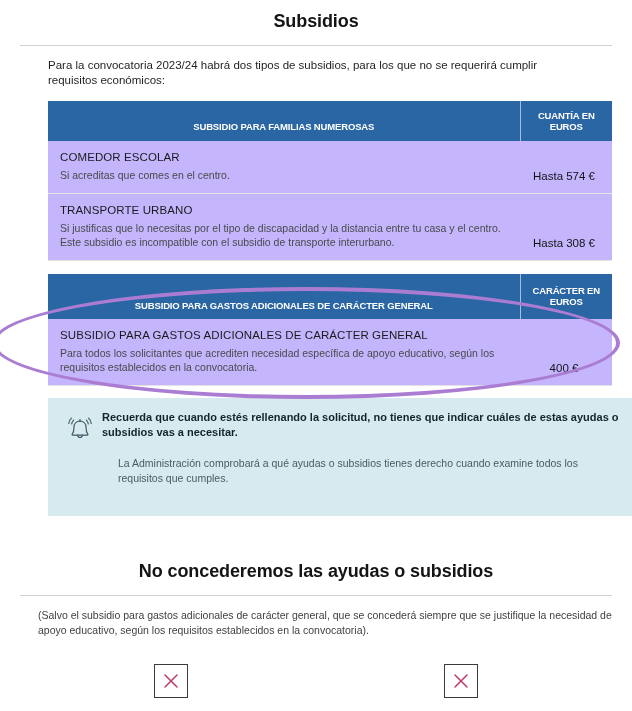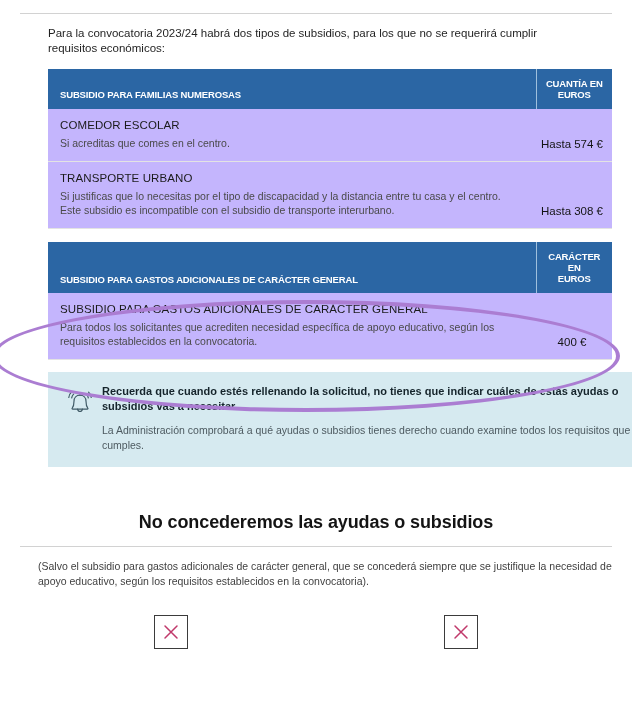--- a/index.html
+++ b/index.html
@@ -58,28 +58,28 @@
     width: 100%;
     border-collapse: collapse;
     table-layout: fixed;
   }
   .tbl thead th {
     background: #2b66a4;
     color: #ffffff;
     font-size: 9.5px;
     font-weight: bold;
     letter-spacing: -0.15px;
-    text-align: left;
+    text-align: center;
     vertical-align: bottom;
     padding: 9px 12px 9px 12px;
     height: 30px;
   }
   .tbl thead th.amount-head {
     text-align: center;
-    width: 76px;
+    width: 92px;
     border-left: 1px solid #9fc0dd;
     padding-left: 6px;
     padding-right: 6px;
   }
   .tbl.tall thead th {
     height: 45px;
     vertical-align: bottom;
     padding-bottom: 8px;
   }
   .tbl.tall thead th.amount-head {
@@ -151,21 +151,21 @@
     font-size: 11px;
     font-weight: bold;
     line-height: 15px;
     color: #15242b;
     margin: 0 0 9px 0;
   }
   .notice-soft {
     font-size: 10.5px;
     line-height: 15px;
     color: #4d5a60;
-    margin: 0;
+    margin: 16px;
   }
 
   
   .section2 { margin-top: 34px; }
   .paren-text {
     margin: 12px 20px 0 38px;
     font-size: 10.5px;
     line-height: 15px;
     color: #3f3f3f;
   }
@@ -186,20 +186,21 @@
     display: flex;
     align-items: center;
     justify-content: center;
   }
 </style>
 </head>
 <body>
 
 <div class="page">
 
+  <h1 class="section-title">Subsidios</h1>
   <div class="title-rule"></div>
 
   <p class="intro-text">Para la convocatoria 2023/24 habrá dos tipos de subsidios, para los que no se requerirá cumplir requisitos económicos:</p>
 
   <div class="table-wrap">
     <table class="tbl">
       <thead>
         <tr>
           <th>SUBSIDIO PARA FAMILIAS NUMEROSAS</th>
           <th class="amount-head">CUANTÍA EN EUROS</th>

